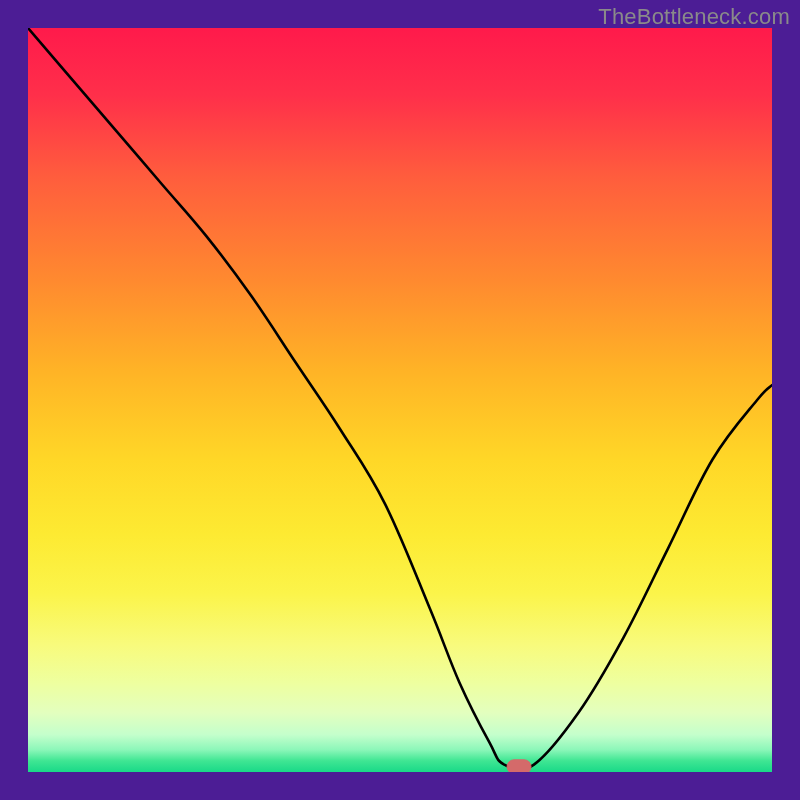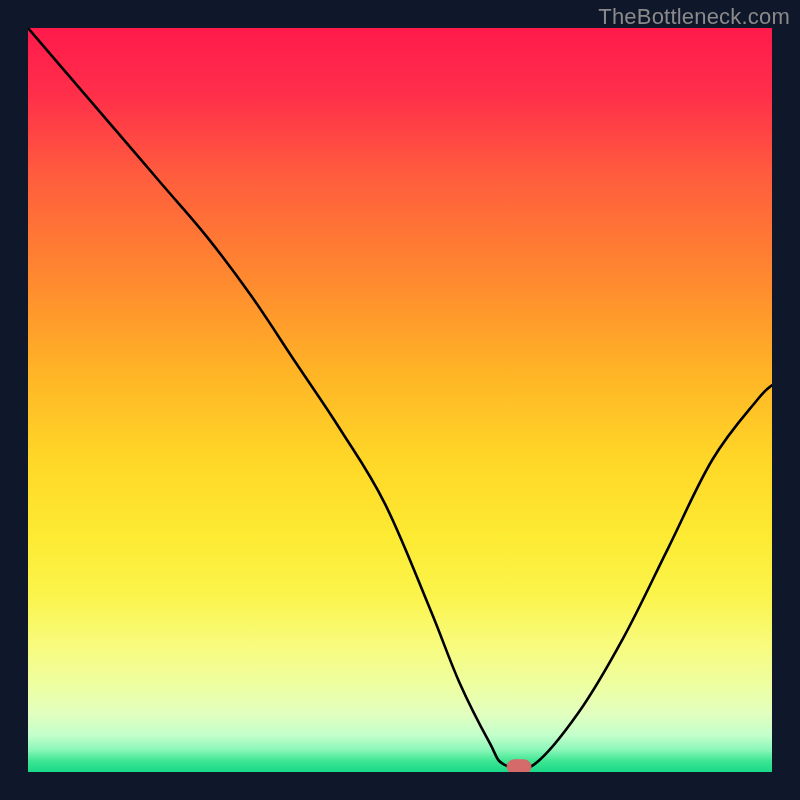--- a/index.html
+++ b/index.html
@@ -8,21 +8,21 @@
     width: 800px;
     height: 800px;
     background: #000;
     overflow: hidden;
     font-family: Arial, Helvetica, sans-serif;
   }
   .frame {
     position: relative;
     width: 800px;
     height: 800px;
-    background: #0f172a;
+    background: #4c1d95;
   }
   .watermark {
     position: absolute;
     top: 4px;
     right: 10px;
     color: #8a8a8a;
     font-size: 22px;
     font-weight: 500;
     letter-spacing: 0.2px;
     z-index: 10;

